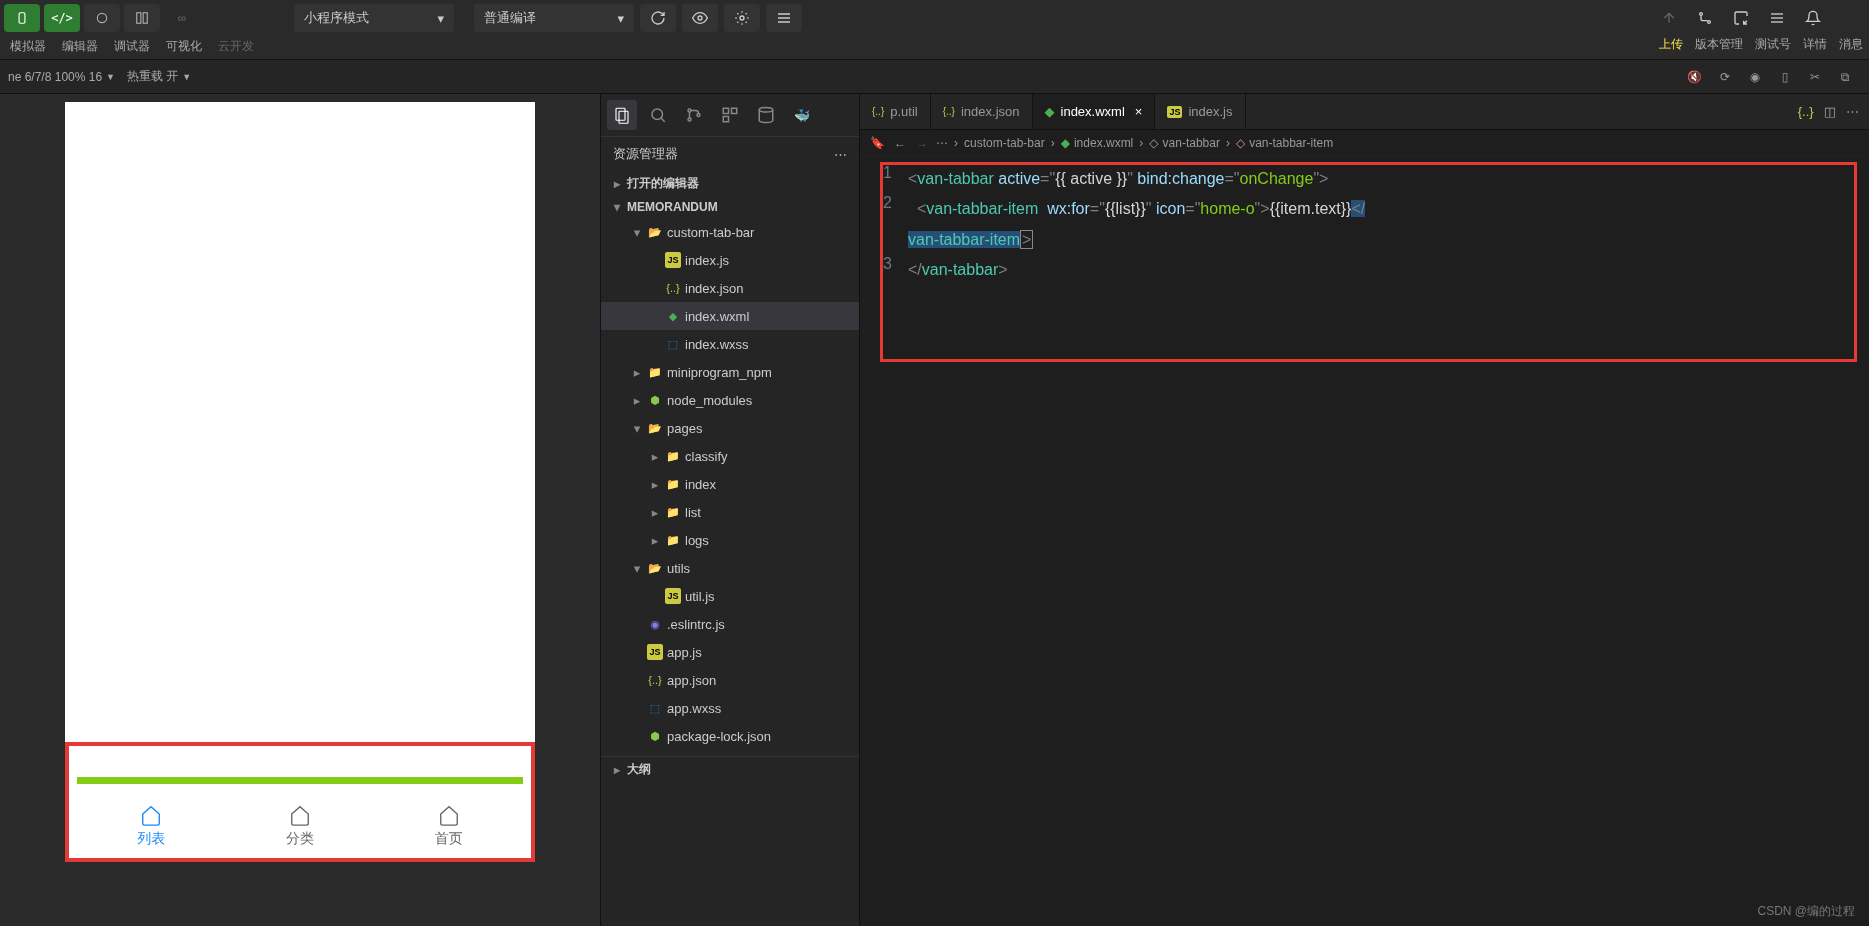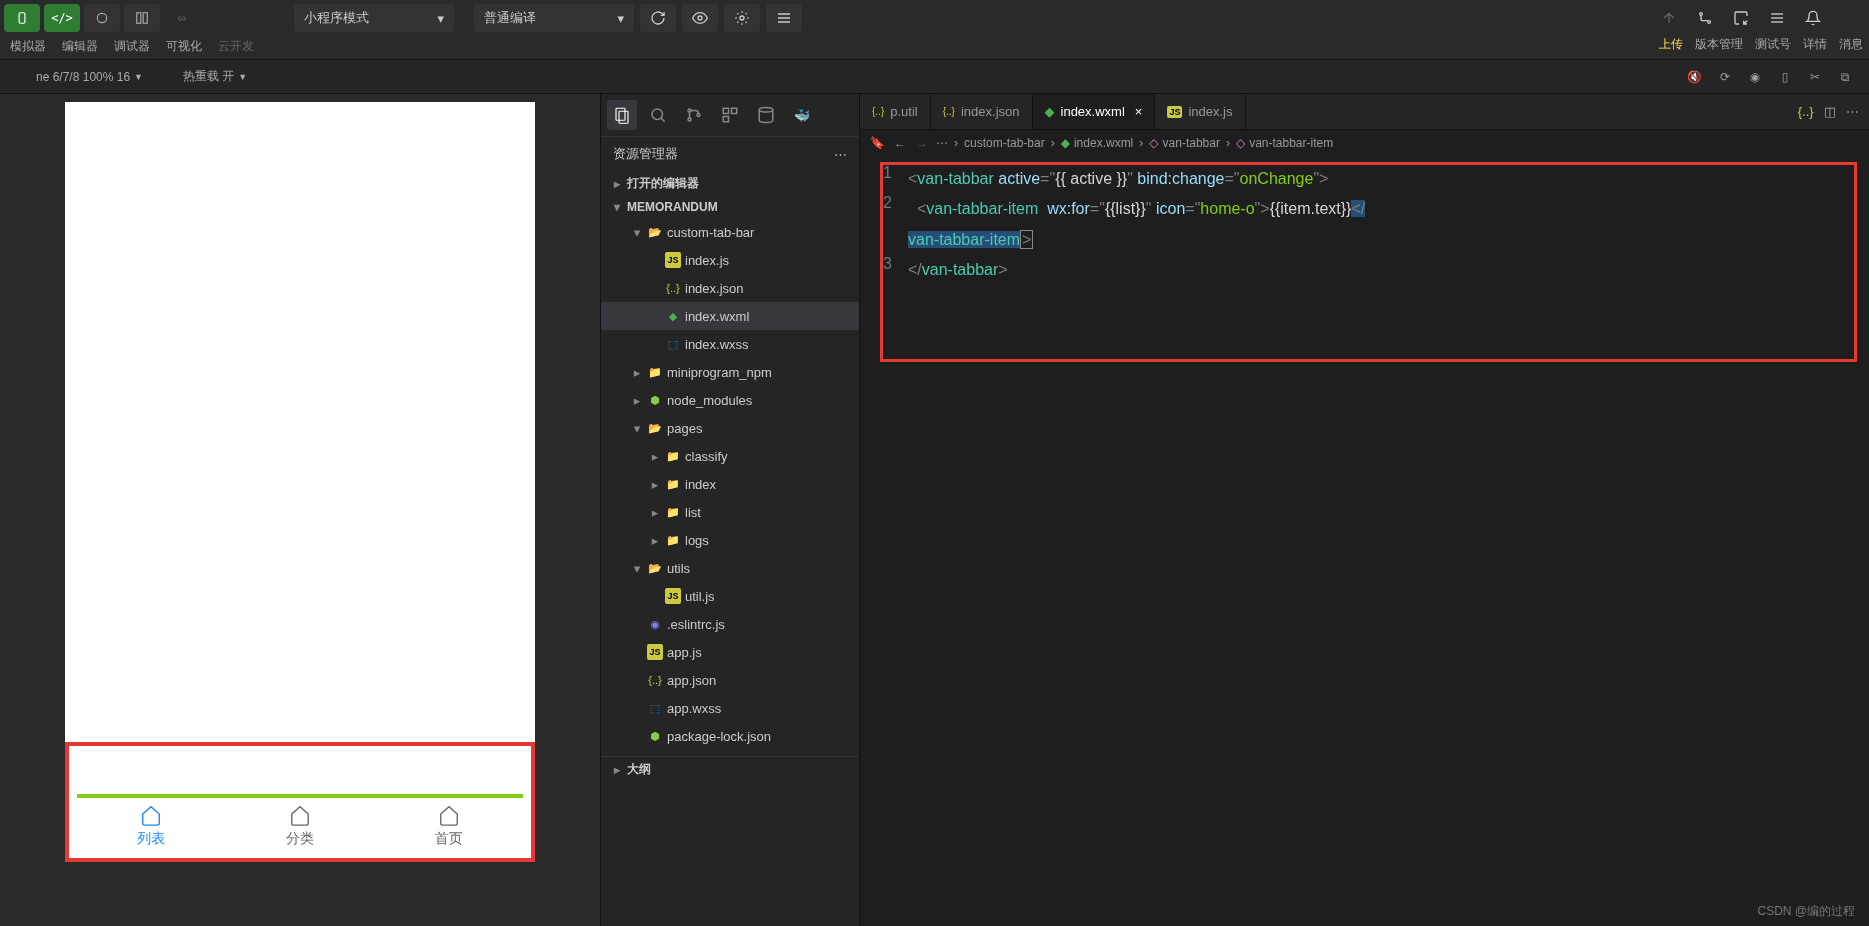--- a/index.html
+++ b/index.html
@@ -8,29 +8,29 @@
 .tb-row { display:flex; gap:4px; padding:4px; }
 .tb-btn { height:28px; min-width:36px; display:flex; align-items:center; justify-content:center; border-radius:4px; background:#3a3a3a; color:#ccc; font-size:12px; cursor:pointer; }
 .tb-btn.green { background:#2e7d32; color:#fff; }
 .tb-btn.dark { background:#333; }
 .tb-lbl { font-size:12px; color:#aaa; text-align:center; padding:2px 6px; }
 .tb-sel { height:28px; background:#333; color:#ccc; display:flex; align-items:center; padding:0 10px; border-radius:3px; min-width:160px; justify-content:space-between; }
 .tb-spacer { flex:1; }
 .tb-right .tb-btn { min-width:32px; background:transparent; }
 
 .subbar { display:flex; align-items:center; height:34px; background:#252525; border-bottom:1px solid #111; padding:0 8px; gap:12px; font-size:12px; color:#aaa; }
-.subbar .sb-item { display:flex; align-items:center; gap:4px;margin-left:28px; }
+.subbar .sb-item { display:flex; align-items:center; gap:4px; }
 .subbar .sb-icons { display:flex; gap:14px; margin-left:auto; padding-right:8px; }
 .ic { width:16px; height:16px; display:inline-flex; align-items:center; justify-content:center; color:#999; }
 
 .main { display:flex; height:calc(100% - 94px); }
 .sim-pane { width:600px; background:#2a2a2a; display:flex; flex-direction:column; align-items:center; }
 .phone { width:470px; height:760px; background:#fff; margin-top:8px; position:relative; }
 .phone-bot { position:absolute; bottom:0; left:0; right:0; border:4px solid #e53935; height:120px; }
-.tabbar { position:absolute; bottom:10px; left:8px; right:8px; display:flex; border-top:4px solid #84cc16; padding-top:6px; }
+.tabbar { position:absolute; bottom:10px; left:8px; right:8px; display:flex; border-top:7px solid #84cc16; padding-top:20px; }
 .tabbar-it { flex:1; display:flex; flex-direction:column; align-items:center; gap:4px; font-size:14px; color:#666; }
 .tabbar-it.active { color:#1989fa; }
 .home-ic { width:22px; height:22px; }
 
 .mid-pane { width:260px; background:#252526; border-left:1px solid #111; border-right:1px solid #111; display:flex; flex-direction:column; }
 .mid-icons { display:flex; gap:6px; padding:6px; border-bottom:1px solid #333; }
 .mid-icons .mic { width:30px; height:30px; display:flex; align-items:center; justify-content:center; color:#888; border-radius:3px; }
 .mid-icons .mic.active { background:#37373d; color:#fff; }
 .exp-head { display:flex; align-items:center; justify-content:space-between; padding:8px 12px; font-size:13px; color:#ccc; }
 .exp-sect { font-size:12px; }

